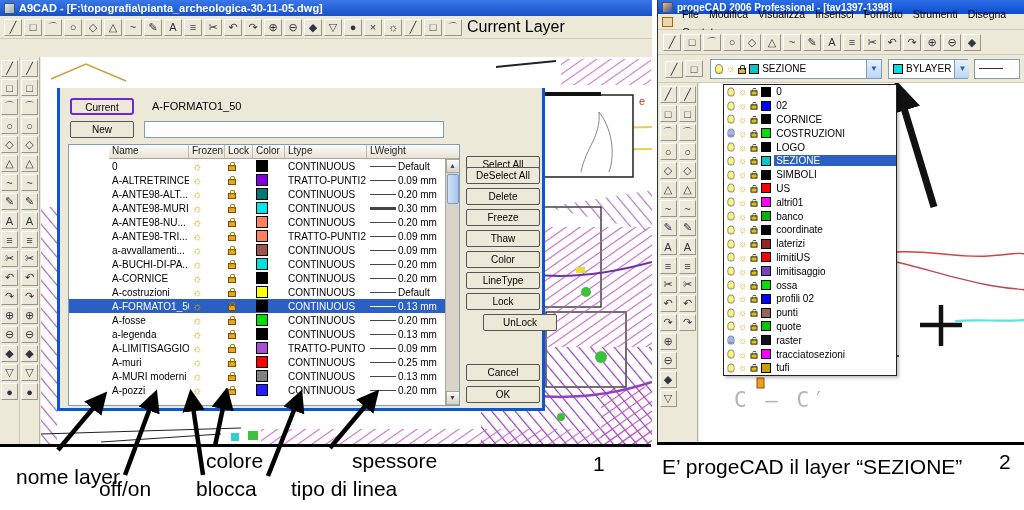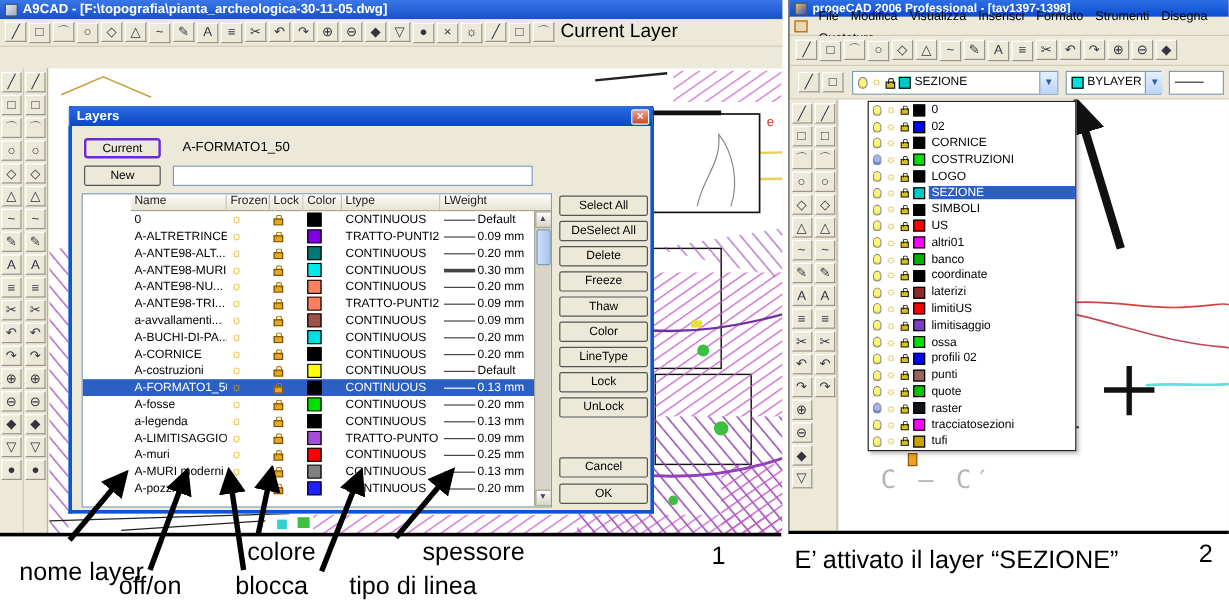--- a/index.html
+++ b/index.html
@@ -223,24 +223,20 @@
           <rect x="0" y="150" width="16" height="238" fill="url(#hp2)" opacity="0.8"></rect>
           <rect x="220" y="372" width="391" height="17" fill="url(#hp1)" opacity="0.85"></rect>
           <line x1="0" y1="377" x2="200" y2="371" stroke="#222" stroke-width="1"></line>
           <line x1="60" y1="385" x2="180" y2="377" stroke="#222" stroke-width="1"></line>
           <rect x="207" y="374" width="10" height="9" fill="#40C040"></rect>
           <rect x="190" y="376" width="8" height="8" fill="#30D0D0"></rect>
         </svg>
       </div>
 
       <div id="dlg" class="abs" style="left:57px;top:31px;">
-        <div class="dlg-title">
-          <span>Layers</span>
-          <span class="dlg-close">×</span>
-        </div>
         <div class="dlg-body">
           <button class="xbtn" id="btn-current">Current</button>
           <span id="cur-name">A-FORMATO1_50</span>
           <button class="xbtn" id="btn-new">New</button>
           <input id="new-input" type="text" value="" style="">
           <div id="tbl">
             <div id="tbl-head">
                 <span class="th c0">Name</span>
                 <span class="th c1">Frozen</span>
                 <span class="th c2">Lock</span>
@@ -540,29 +536,29 @@
                   </span>
                 </div>
               </div>
             <div id="vscroll">
               <div class="sarrow">▲</div>
               <div id="sthumb"></div>
               <div class="sarrow" id="sdown">▼</div>
             </div>
           </div>
           <div id="side-btns">
-              <button class="xbtn" style="top: 58px;">Select All</button>
+              <button class="xbtn" style="top: 68px;">Select All</button>
               <button class="xbtn" style="top: 79px;">DeSelect All</button>
               <button class="xbtn" style="top: 100px;">Delete</button>
               <button class="xbtn" style="top: 121px;">Freeze</button>
               <button class="xbtn" style="top: 142px;">Thaw</button>
               <button class="xbtn" style="top: 163px;">Color</button>
               <button class="xbtn" style="top: 184px;">LineType</button>
               <button class="xbtn" style="top: 205px;">Lock</button>
-              <button class="xbtn" style="top: 226px;">UnLock</button>
+              <button class="xbtn" style="top: 226px; margin-left: 17px;">UnLock</button>
             </div>
           <button class="xbtn" style="left:406px;top:276px;">Cancel</button>
           <button class="xbtn" style="left:406px;top:298px;">OK</button>
         </div>
       </div>
     </div>
   </div>
 
   <div id="lline" class="abs"></div>
   <div id="rline" class="abs"></div>
@@ -806,21 +802,21 @@
         <div class="dd-item">
           <span class="bulb"></span>
           <span class="sun2">☼</span>
           <span class="lock dark"></span>
           <span class="swatch2" style="background: rgb(200, 160, 0);"></span>
           <span class="dd-name">tufi</span>
         </div>
       </div>
   </div>
 
-  <div class="cap" style="left:662px;top:455px;">E’ attivato il layer “SEZIONE”</div>
+  <div class="cap" style="left:662px;top:455px;">E’ progeCAD il layer “SEZIONE”</div>
   <div class="cap" style="left:999px;top:450px;">2</div>
 
   <svg id="arrows" class="abs" viewBox="0 0 1024 122">
     <defs>
       <marker id="ah" markerWidth="5" markerHeight="5" refX="2.5" refY="2.5" orient="auto">
         <path d="M0,0 L5,2.5 L0,5 z" fill="#000"></path>
       </marker>
     </defs>
     <line x1="58" y1="62" x2="100" y2="12" stroke="#000" stroke-width="4.5" marker-end="url(#ah)"></line>
     <line x1="125" y1="87" x2="153" y2="12" stroke="#000" stroke-width="4.5" marker-end="url(#ah)"></line>

